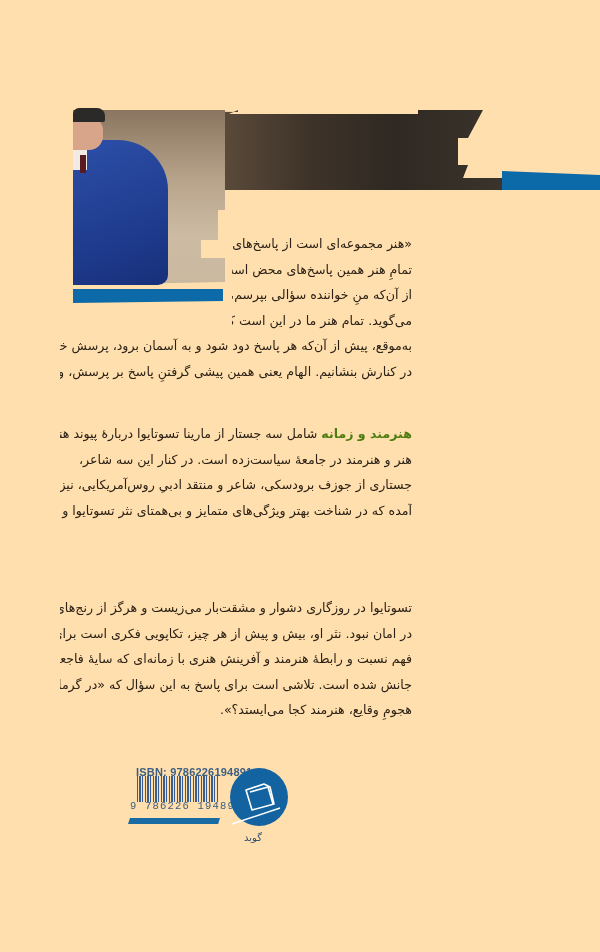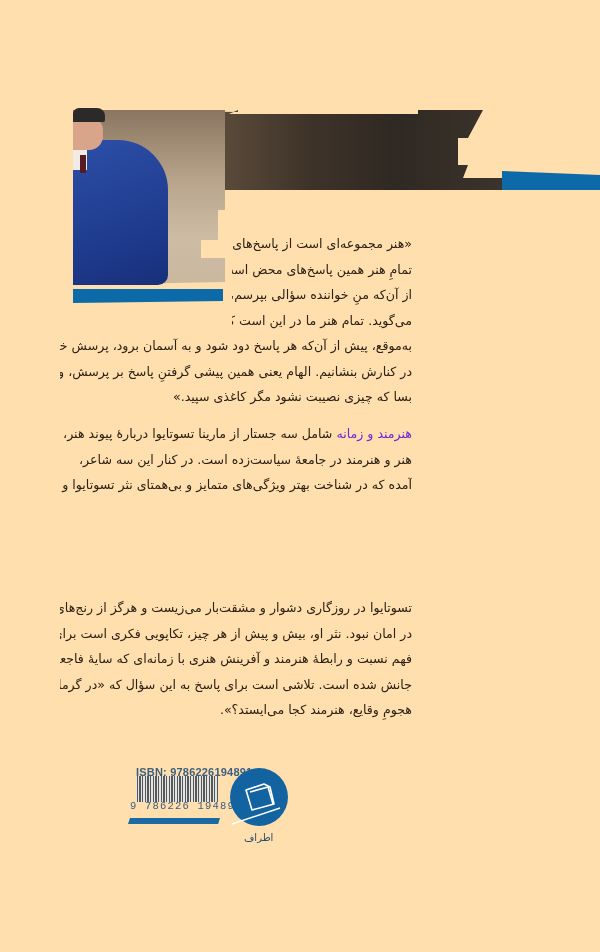--- a/index.html
+++ b/index.html
@@ -118,21 +118,22 @@
     .para-2 {
       top: 595px;
       width: 352px;
     }
     .text-block .line {
       display: block;
       white-space: nowrap;
       overflow: hidden;
     }
     .title-span {
-      color: #6d28d9;
+      color: #4d7c0f;
+      font-weight: bold;
     }
     .isbn-label {
       position: absolute;
       left: 136px;
       top: 766px;
       font-family: "Liberation Sans", sans-serif;
       font-size: 11px;
       color: #3b5e82;
       letter-spacing: 0.2px;
       font-weight: bold;
@@ -205,26 +206,26 @@
 <div class="text-block quote-narrow">
   <span class="line">«هنر مجموعه‌ای است از پاسخ‌های بی‌پرسش.</span>
   <span class="line">تمامِ هنر همین پاسخ‌های محض است... پیش</span>
   <span class="line">از آن‌که منِ خواننده سؤالی بپرسم، هنر پاسخم</span>
   <span class="line">می‌گوید. تمام هنر ما در این است که بتوانیم</span>
 </div>
 
 <div class="text-block quote-wide">
   <span class="line">به‌موقع، پیش از آن‌که هر پاسخ دود شود و به آسمان برود، پرسش خود را</span>
   <span class="line">در کنارش بنشانیم. الهام یعنی همین پیشی گرفتنِ پاسخ بر پرسش، و چه</span>
-  <span class="line">بسا که چیزی نصیبت نشود مگر کاغذی سپید.»</span>
 </div>
 
 <div class="text-block para-1">
   <span class="line"><span class="title-span">هنرمند و زمانه</span><span> شامل سه جستار از مارینا تسوتایوا دربارهٔ پیوند هنر، اخلاق</span></span>
   <span class="line">هنر و هنرمند در جامعهٔ سیاست‌زده است. در کنار این سه شاعر،</span>
+  <span class="line">جستاری از جوزف برودسکی، شاعر و منتقد ادبیِ روس‌آمریکایی، نیز</span>
   <span class="line">آمده که در شناخت بهتر ویژگی‌های متمایز و بی‌همتای نثر تسوتایوا و</span>
 </div>
 
 <div class="text-block para-2">
   <span class="line">تسوتایوا در روزگاری دشوار و مشقت‌بار می‌زیست و هرگز از رنج‌های زمانه</span>
   <span class="line">در امان نبود. نثر او، بیش و پیش از هر چیز، تکاپویی فکری است برای</span>
   <span class="line">فهم نسبت و رابطهٔ هنرمند و آفرینش هنری با زمانه‌ای که سایهٔ فاجعه</span>
   <span class="line">جانش شده است. تلاشی است برای پاسخ به این سؤال که «در گرماگرم</span>
   <span class="line">هجومِ وقایع، هنرمند کجا می‌ایستد؟».</span>
 </div>
@@ -236,13 +237,13 @@
 
 <div class="publisher-logo">
   <svg width="58" height="58" viewBox="0 0 58 58">
     <g fill="none" stroke="#ffffff" stroke-width="1.6" stroke-linejoin="round">
       <path d="M16 22 L34 16 L40 19 L44 36 L22 42 Z"></path>
       <path d="M20 24 L38 19 L43 36"></path>
     </g>
     <line x1="2" y1="56" x2="50" y2="40" stroke="#ffffff" stroke-width="1.4"></line>
   </svg>
 </div>
-<div class="publisher-name">اطراف</div>
+<div class="publisher-name">گوید</div>
 
 </body></html>

